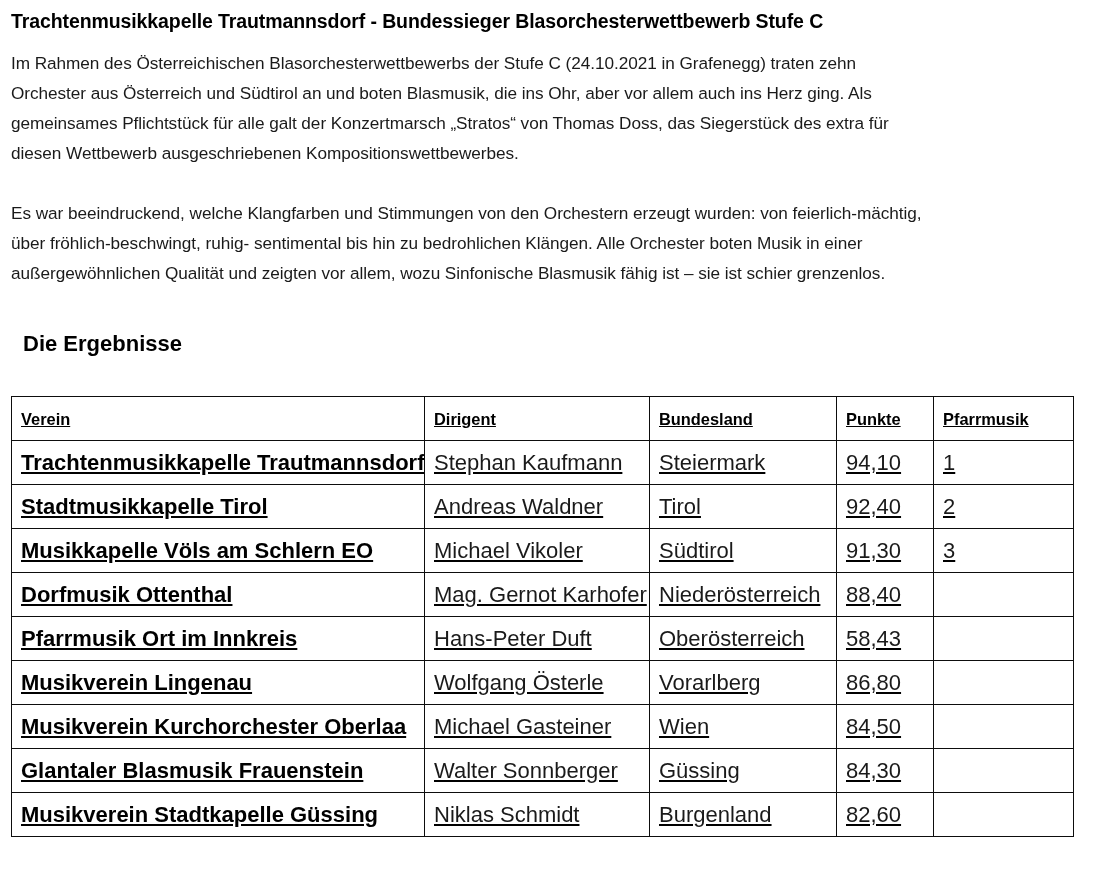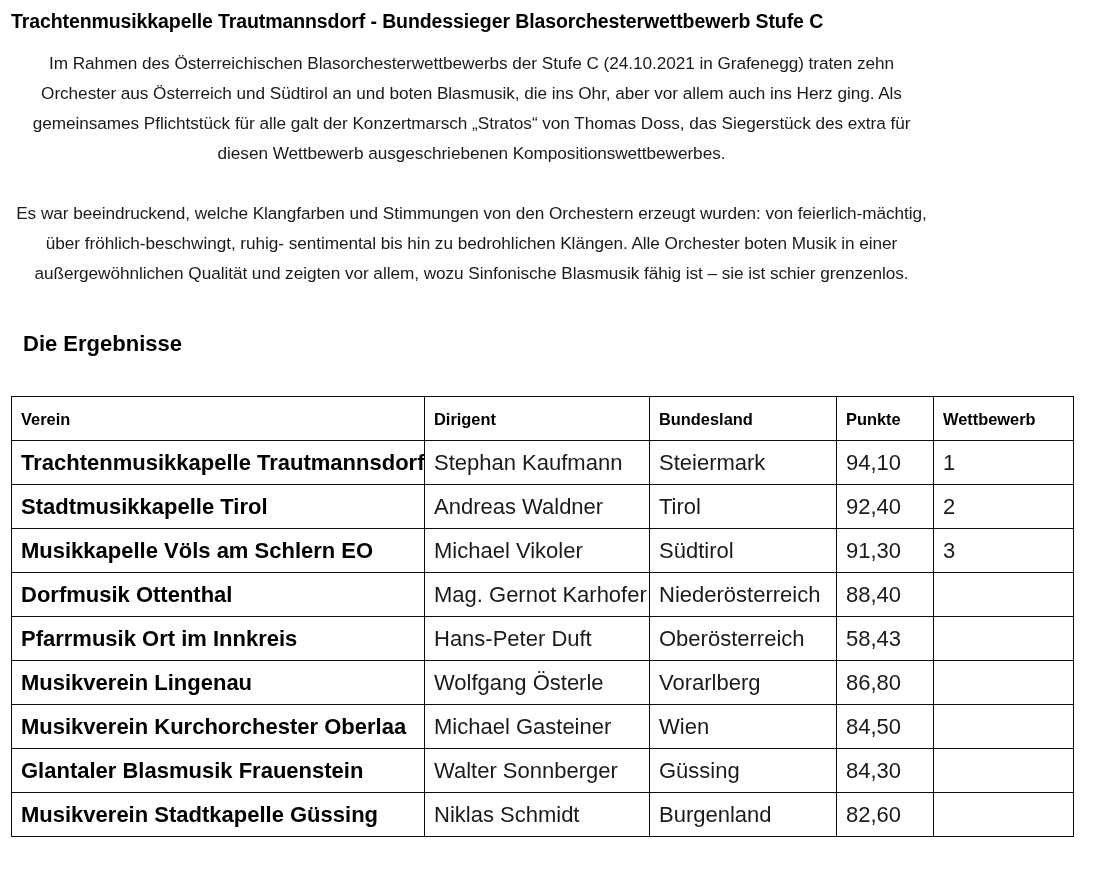--- a/index.html
+++ b/index.html
@@ -31,39 +31,40 @@
     letter-spacing: -0.1px;
     color: #000000;
   }
 
   
   .para {
     font-size: 17.2px;
     line-height: 30px;
     margin: 0;
     color: #1a1a1a;
-    text-align: center;
+    text-align: left;
     letter-spacing: -0.05px;
   }
   .para-1 { padding-top: 14px; }
   .para-2 { padding-top: 30px; }
 
   
   .sub-heading {
     font-size: 22px;
     font-weight: bold;
     line-height: 24px;
     margin: 12px;
     padding-top: 32px;
     color: #000000;
   }
 
   
   .table-wrap {
     padding-top: 28px;
+    text-decoration: underline;
   }
   table.results {
     border-collapse: collapse;
     width: 1062px;
     table-layout: fixed;
     border: 1.4px solid #0d0d0d;
   }
   table.results col.c-verein     { width: 413px; }
   table.results col.c-dirigent   { width: 225px; }
   table.results col.c-bundesland { width: 187px; }
@@ -118,21 +119,21 @@
         <col class="c-bundesland">
         <col class="c-punkte">
         <col class="c-platz">
       </colgroup>
       <thead>
         <tr>
           <th>Verein</th>
           <th>Dirigent</th>
           <th>Bundesland</th>
           <th>Punkte</th>
-          <th>Wettbewerb</th>
+          <th>Pfarrmusik</th>
         </tr>
       </thead>
       <tbody id="results-body">
           <tr>
             <td class="verein-cell">Trachtenmusikkapelle Trautmannsdorf</td>
             <td>Stephan Kaufmann</td>
             <td>Steiermark</td>
             <td>94,10</td>
             <td>1</td>
           </tr>

